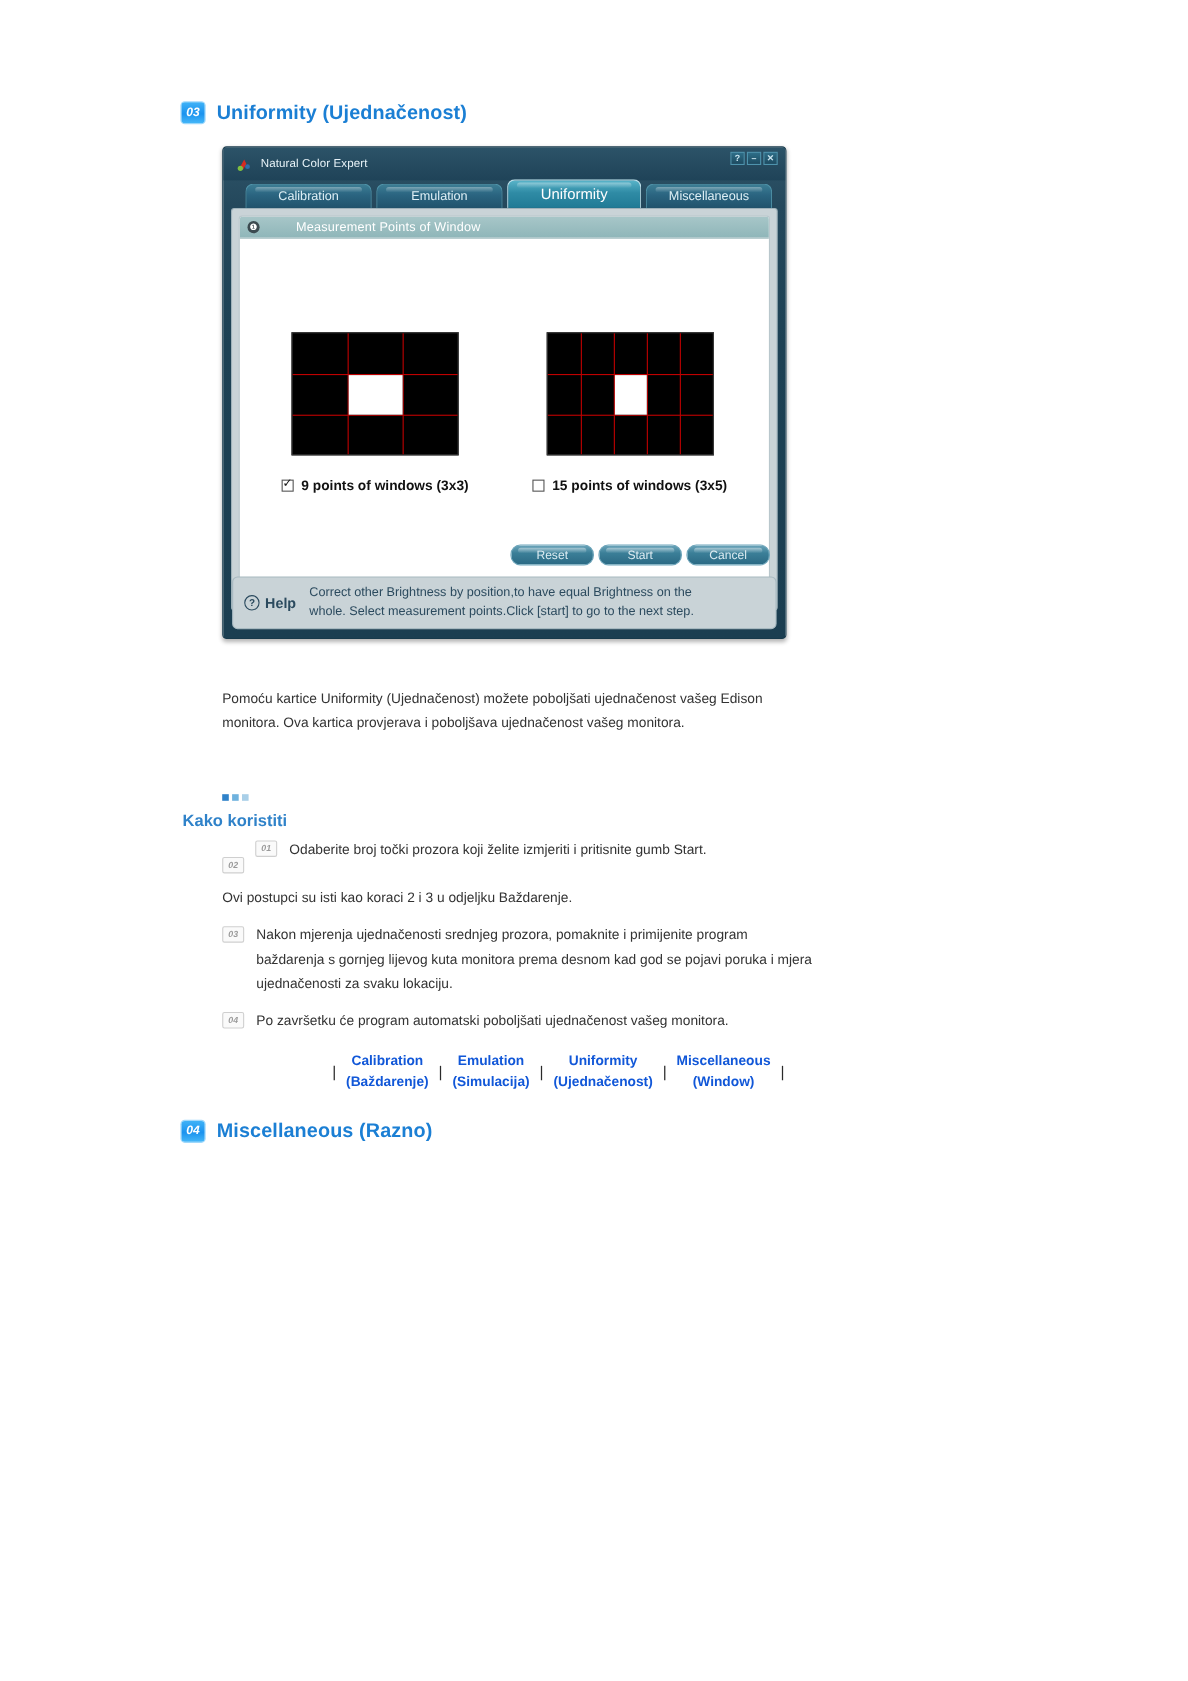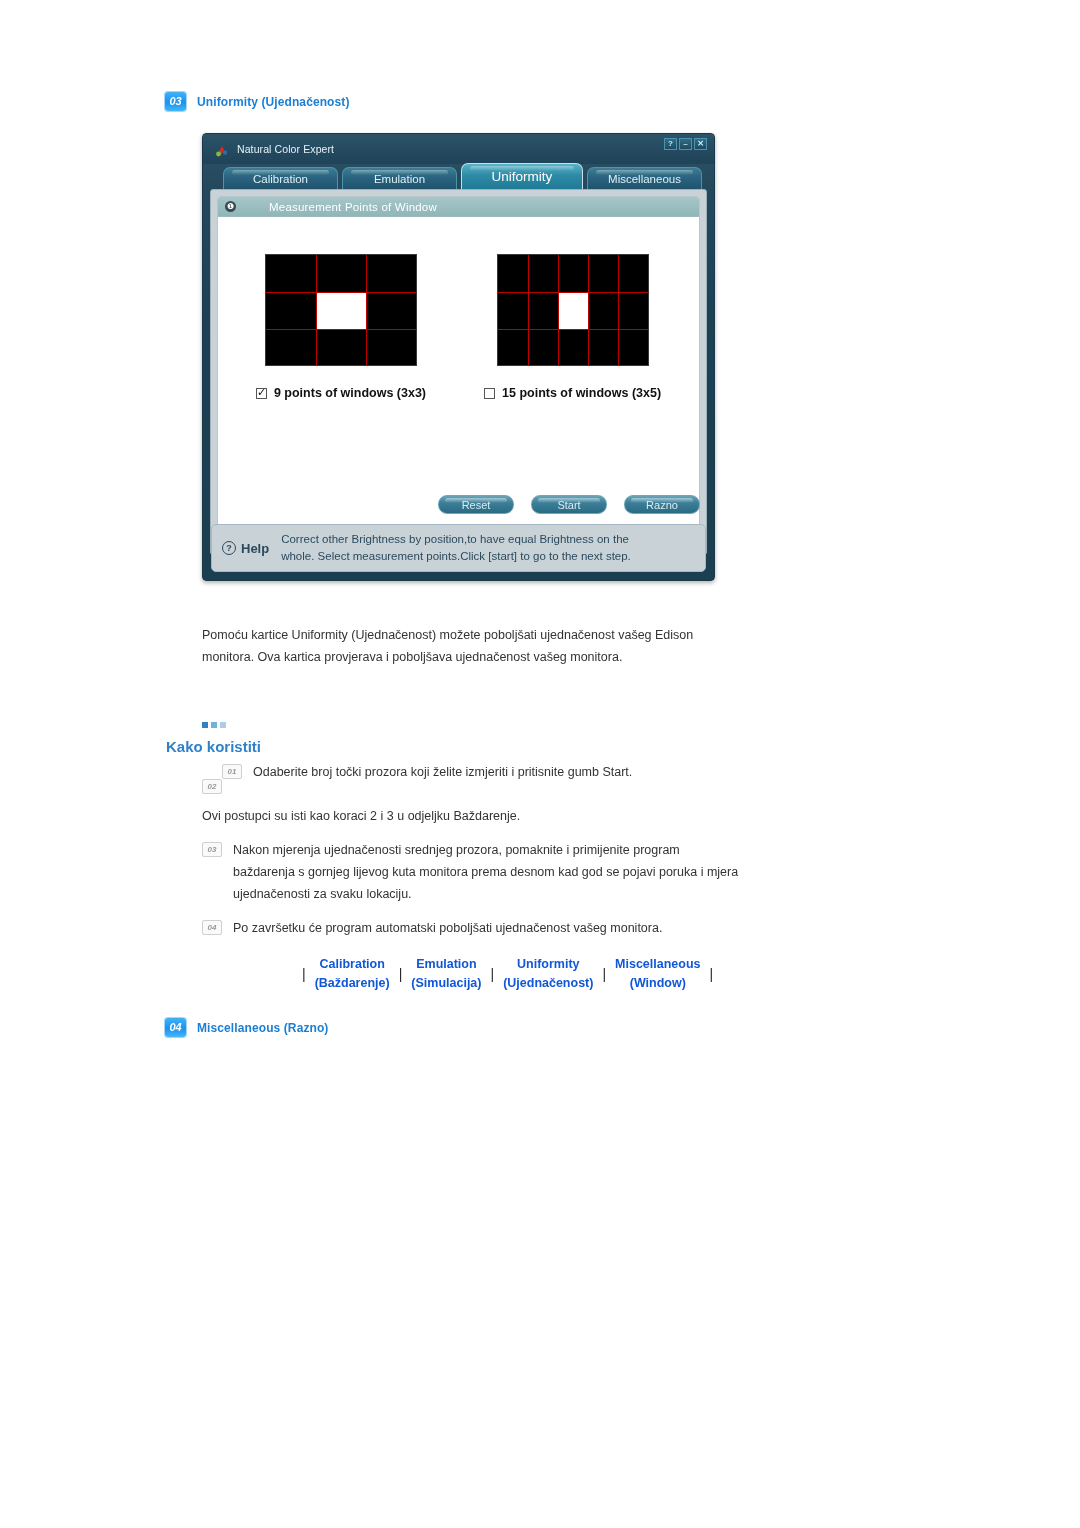--- a/index.html
+++ b/index.html
@@ -14,21 +14,21 @@
   
   .section-head { position:absolute; display:flex; align-items:center; gap:11px; }
   .sec-badge {
     width: 21px; height: 19px; border-radius: 3px;
     background: linear-gradient(180deg,#3fb2f7 0%,#1b93ef 55%,#44b6f8 100%);
     color:#fff; font-size:11px; font-weight:bold; font-style:italic;
     display:flex; align-items:center; justify-content:center;
     letter-spacing:0px; line-height:1;
     box-shadow: 0 0 0 1px #9fd8fb;
   }
-  .sec-title { color:#1b7fd4; font-size:12px; font-weight:bold; letter-spacing:0.1px; }
+  .sec-title { color:#1b7fd4; font-size:18px; font-weight:bold; letter-spacing:0.1px; }
 
   
   .sub-head { position:absolute; display:flex; align-items:center; gap:10px;flex-direction:column; }
   .sub-squares { display:flex; gap:3px; align-items:center; }
   .sq { width:6px; height:6px; }
   .sq1 { background:#2f82c9; }
   .sq2 { background:#6fb2de; }
   .sq3 { background:#a9cfe8; }
   .sub-title { color:#2f82c9; font-size:15px; font-weight:bold; }
 
@@ -135,21 +135,21 @@
   }
   .ph-dot {
     width:11px; height:11px; border-radius:50%;
     background:#3c4a50; color:#fff; font-size:8px;
     display:flex; align-items:center; justify-content:center; line-height:1;
   }
   .panel-header-title { color:#ffffff; font-size:11.5px; letter-spacing:0.2px;margin-left:26px; }
 
   .grids-area {
     display:flex; justify-content:center; gap:58px;
-    padding-top:37px;
+    padding-top:85px;
   }
   .grid-block { display:flex; flex-direction:column; align-items:center; }
   .grid-img {
     background:#000000;
     position:relative;
     border:1px solid #3a3a3a;
   }
   .grid-3x3 { width:152px; height:112px; }
   .grid-3x5 { width:152px; height:112px; }
   .gl { position:absolute; background:#c00000; }
@@ -164,21 +164,21 @@
   }
   .cbox.checked::after {
     content:"✓"; position:absolute; left:0px; top:-3px;
     font-size:11px; color:#111; line-height:13px;
   }
   .cblabel { color:#111; font-size:12.5px; font-weight:bold; white-space:nowrap; }
 
   
   .btnrow {
     position:absolute; left:0; right:0; bottom:8px;
-    display:flex; justify-content:flex-end; gap:17px; padding-right:14px;
+    display:flex; justify-content:flex-end; gap:4px; padding-right:14px;
   }
   .btn {
     width:76px; height:19px;
     display:flex; align-items:center; justify-content:center;
     color:#dbebf1; font-size:11px;
     border-radius:9px;
     border:1px solid #6fa6bb;
     background: linear-gradient(180deg,#69a3b8 0%,#3b7f98 40%,#2b6a84 100%);
     position:relative; overflow:hidden;
   }
@@ -293,21 +293,21 @@
             </div>
           </div>
 
         </div>
       </div>
     </div>
 
     <div class="btnrow" style="bottom:66px;">
       <div class="btn">Reset</div>
       <div class="btn">Start</div>
-      <div class="btn">Razno</div>
+      <div class="btn">Cancel</div>
     </div>
 
     <div class="helpbox">
       <span class="help-label">
         <span class="help-q">?</span>
         <span>Help</span>
       </span>
       <span class="help-text">
         <span>Correct other Brightness by position,to have equal Brightness on the</span><br>
         <span>whole. Select measurement points.Click [start] to go to the next step.</span>
@@ -322,21 +322,21 @@
 
   <div class="sub-head" style="left:166px; top:722px;">
     <span class="sub-squares">
       <span class="sq sq1"></span>
         <span class="sq sq2"></span>
         <span class="sq sq3"></span>
     </span>
     <span class="sub-title">Kako koristiti</span>
   </div>
 
-  <div class="step" style="left:186px; top:761px; width:545px;padding-left:36px;">
+  <div class="step" style="left:196px; top:761px; width:545px;padding-left:36px;">
     <span class="step-badge">01</span>
     <span class="step-text">Odaberite broj točki prozora koji želite izmjeriti i pritisnite gumb Start.</span>
   </div>
 
   <div class="step" style="left:202px; top:776px; width:545px;flex-direction:column;">
     <span class="step-badge">02</span>
     <span class="step-text">Ovi postupci su isti kao koraci 2 i 3 u odjeljku Baždarenje.</span>
   </div>
 
   <div class="step" style="left:202px; top:839px; width:540px;">

